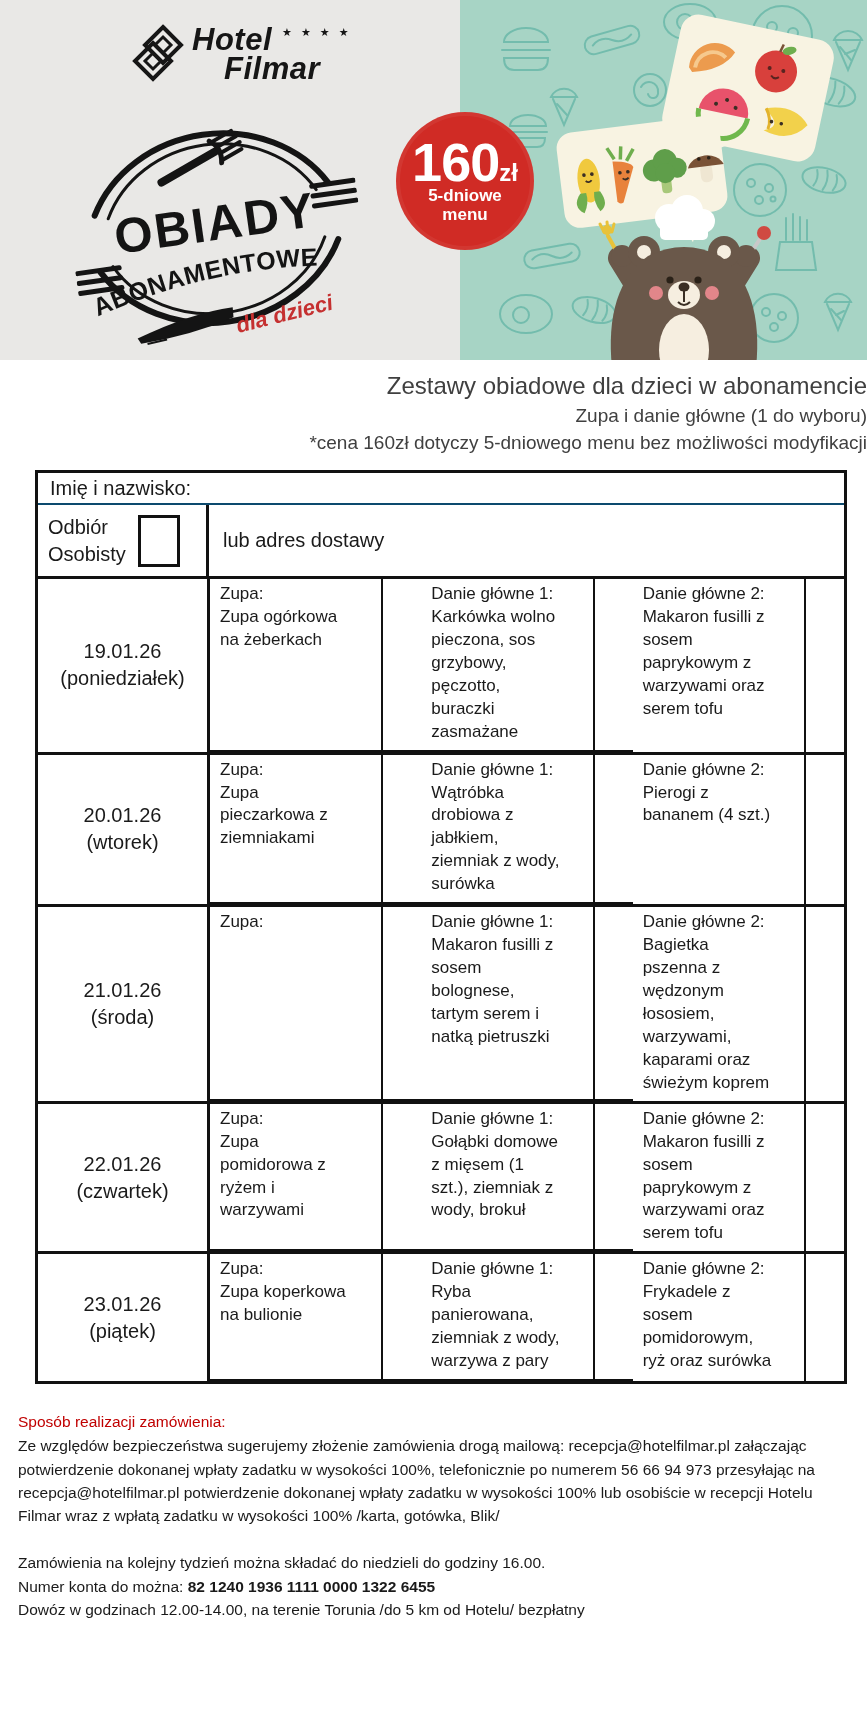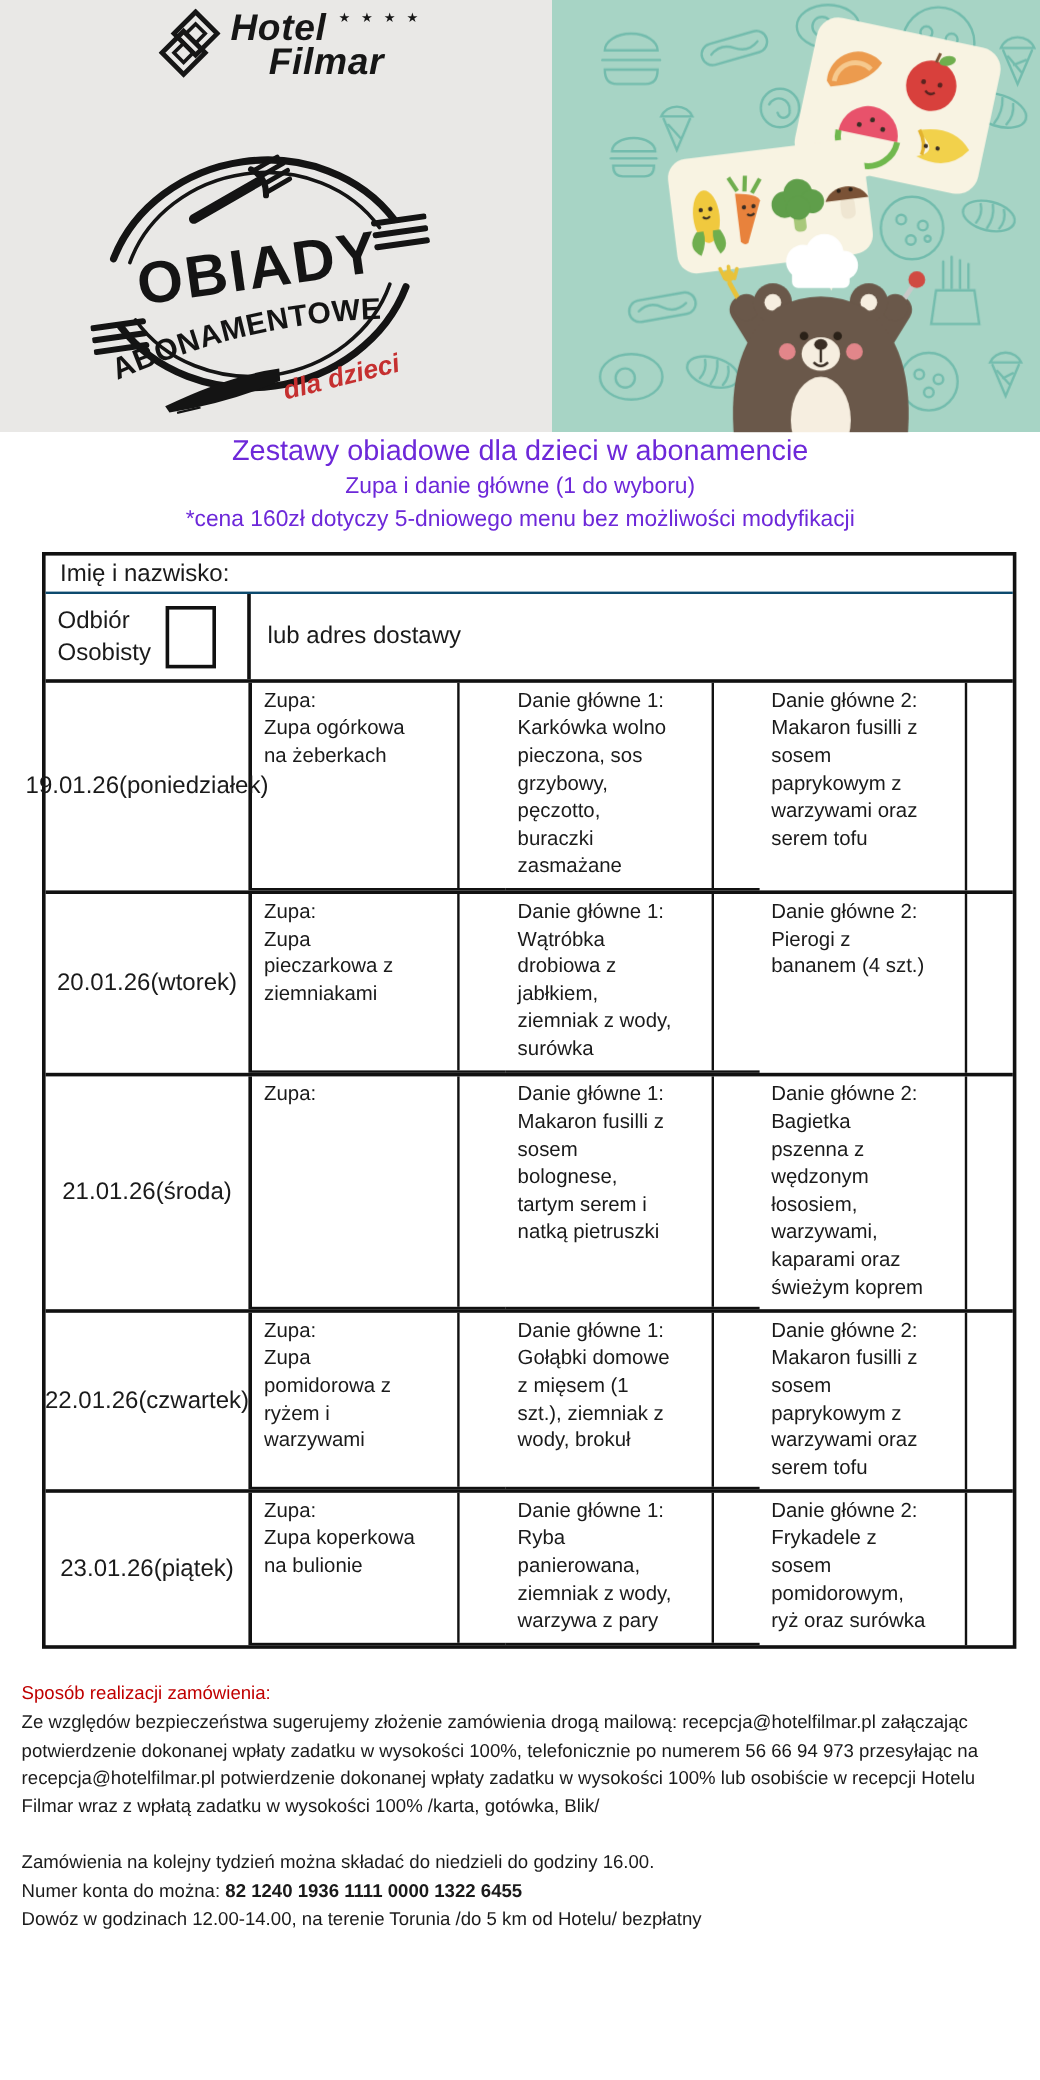--- a/index.html
+++ b/index.html
@@ -6,57 +6,57 @@
   html,body { background:#ffffff; }
   body { font-family:"Liberation Sans","DejaVu Sans",sans-serif; color:#1a1a1a; }
   .page { position:relative; width:867px; height:1733px; background:#ffffff; overflow:hidden; margin:0 auto; }
 
   
   .banner { position:relative; width:867px; height:360px; }
   .banner-left { position:absolute; left:0; top:0; width:460px; height:360px; background:#e9e8e6; }
   .banner-right { position:absolute; right:0; top:0; width:407px; height:360px; background:#a7d4c5; }
   .banner-right svg { display:block; width:407px; height:360px; }
 
-  .brand { position:absolute; left:132px; top:7px; display:flex; gap:8px; }
+  .brand { position:absolute; left:132px; top:24px; display:flex; gap:8px; }
   .brand svg { display:block; }
   .brand-text { font-style:italic; font-weight:bold; color:#161616; line-height:1; }
   .brand-row { display:flex; align-items:flex-start; gap:10px; }
   .brand-hotel, .brand-filmar { font-size:31px; letter-spacing:0.5px; }
   .brand-stars { font-size:11px; letter-spacing:3px; padding-top:3px; color:#161616; }
   .brand-filmar { margin-left:32px; margin-top:-2px; }
 
   .stamp { position:absolute; left:70px; top:104px; transform:rotate(-8deg); transform-origin:50% 50%; }
 
   .price-badge { position:absolute; left:396px; top:112px; width:138px; height:138px;
     background:#d02b25; border-radius:50%; color:#ffffff; text-align:center;
     display:flex; flex-direction:column; justify-content:center; align-items:center;
     box-shadow: inset 0 0 0 4px rgba(255,255,255,0.06); z-index:5; }
   .price-line { line-height:0.9; }
   .price { font-size:54px; font-weight:bold; letter-spacing:-1px; }
   .currency { font-size:24px; font-weight:bold; }
   .badge-sub { font-size:17px; font-weight:bold; line-height:1.12; }
 
   
-  .titles { text-align:center; padding-top:2px; color:#6d28d9; }
+  .titles { text-align:right; padding-top:12px; color:#404040; }
   .titles h1 { font-size:24px; font-weight:normal; }
   .titles p { font-size:19px; margin-top:5px; }
 
   
   .tbl { margin:16px 20px 0 35px; width:812px; border:3px solid #111; font-size:17px; }
   .name-row { display:flex; align-items:center; border-bottom:2px solid #0c4a6e; padding:3px 12px; font-size:20px; min-height:32px; }
   .name-input { flex:1; min-height:24px; }
   .pickup-row { display:flex; border-bottom:3px solid #111; }
   .pickup-cell { width:171px; border-right:3px solid #111; padding:5px 10px; display:flex; align-items:center; gap:12px; font-size:20px; }
   .pickup-text { line-height:1.35; }
   .checkbox { width:42px; height:52px; border:3px solid #111; background:#fff; flex:0 0 auto; }
   .delivery-cell { flex:1; padding:24px 14px; font-size:20px; }
 
   .day-block { display:flex; border-bottom:3px solid #111; }
   .day-block:last-child { border-bottom:none; }
-  .date-cell { width:172px; border-right:3px solid #111; display:flex; justify-content:center; align-items:center; font-size:20px; line-height:1.35; text-align:center; }
+  .date-cell { width:172px; border-right:3px solid #111; display:flex; flex-direction:column; justify-content:center; align-items:center; font-size:20px; line-height:1.35; text-align:center; }
   .meals { flex:1; display:flex; flex-direction:row; }
   .meal-row { display:flex; border-bottom:2px solid #111; flex:1; }
   .meal-row:last-child { border-bottom:none; }
   .meal-text { flex:1; padding:4px 28px 6px 10px; line-height:1.35; border-right:2px solid #111; }
   .check-cell { width:38px; }
 
   
   .foot { margin:26px 18px 0 18px; font-size:15.5px; line-height:1.5; }
   .foot .red { color:#c00000; }
   .foot .para { margin-top:1px; }
@@ -314,20 +314,27 @@
           <circle cx="28" cy="-13" r="7" fill="#e2868a"></circle>
           <ellipse cx="0" cy="-11" rx="16" ry="14" fill="#f6eee0"></ellipse>
           <ellipse cx="0" cy="-19" rx="5.5" ry="4.5" fill="#3a2e24"></ellipse>
           <line x1="0" y1="-15" x2="0" y2="-4" stroke="#3a2e24" stroke-width="2"></line>
           <path d="M -6 -4 Q 0 2 6 -4" stroke="#3a2e24" stroke-width="2" fill="none"></path>
           <ellipse cx="0" cy="44" rx="25" ry="36" fill="#f6eee0"></ellipse>
         </g>
       </svg>
     </div>
 
+    <div class="price-badge">
+      <div class="price-line">
+        <span class="price">160</span><span class="currency">zł</span>
+      </div>
+      <div class="badge-sub">5-dniowe</div>
+      <div class="badge-sub">menu</div>
+    </div>
   </header>
 
   <section class="titles">
     <h1>Zestawy obiadowe dla dzieci w abonamencie</h1>
     <p>Zupa i danie główne (1 do wyboru)</p>
     <p>*cena 160zł dotyczy 5-dniowego menu bez możliwości modyfikacji</p>
   </section>
 
   <section class="tbl">
 

